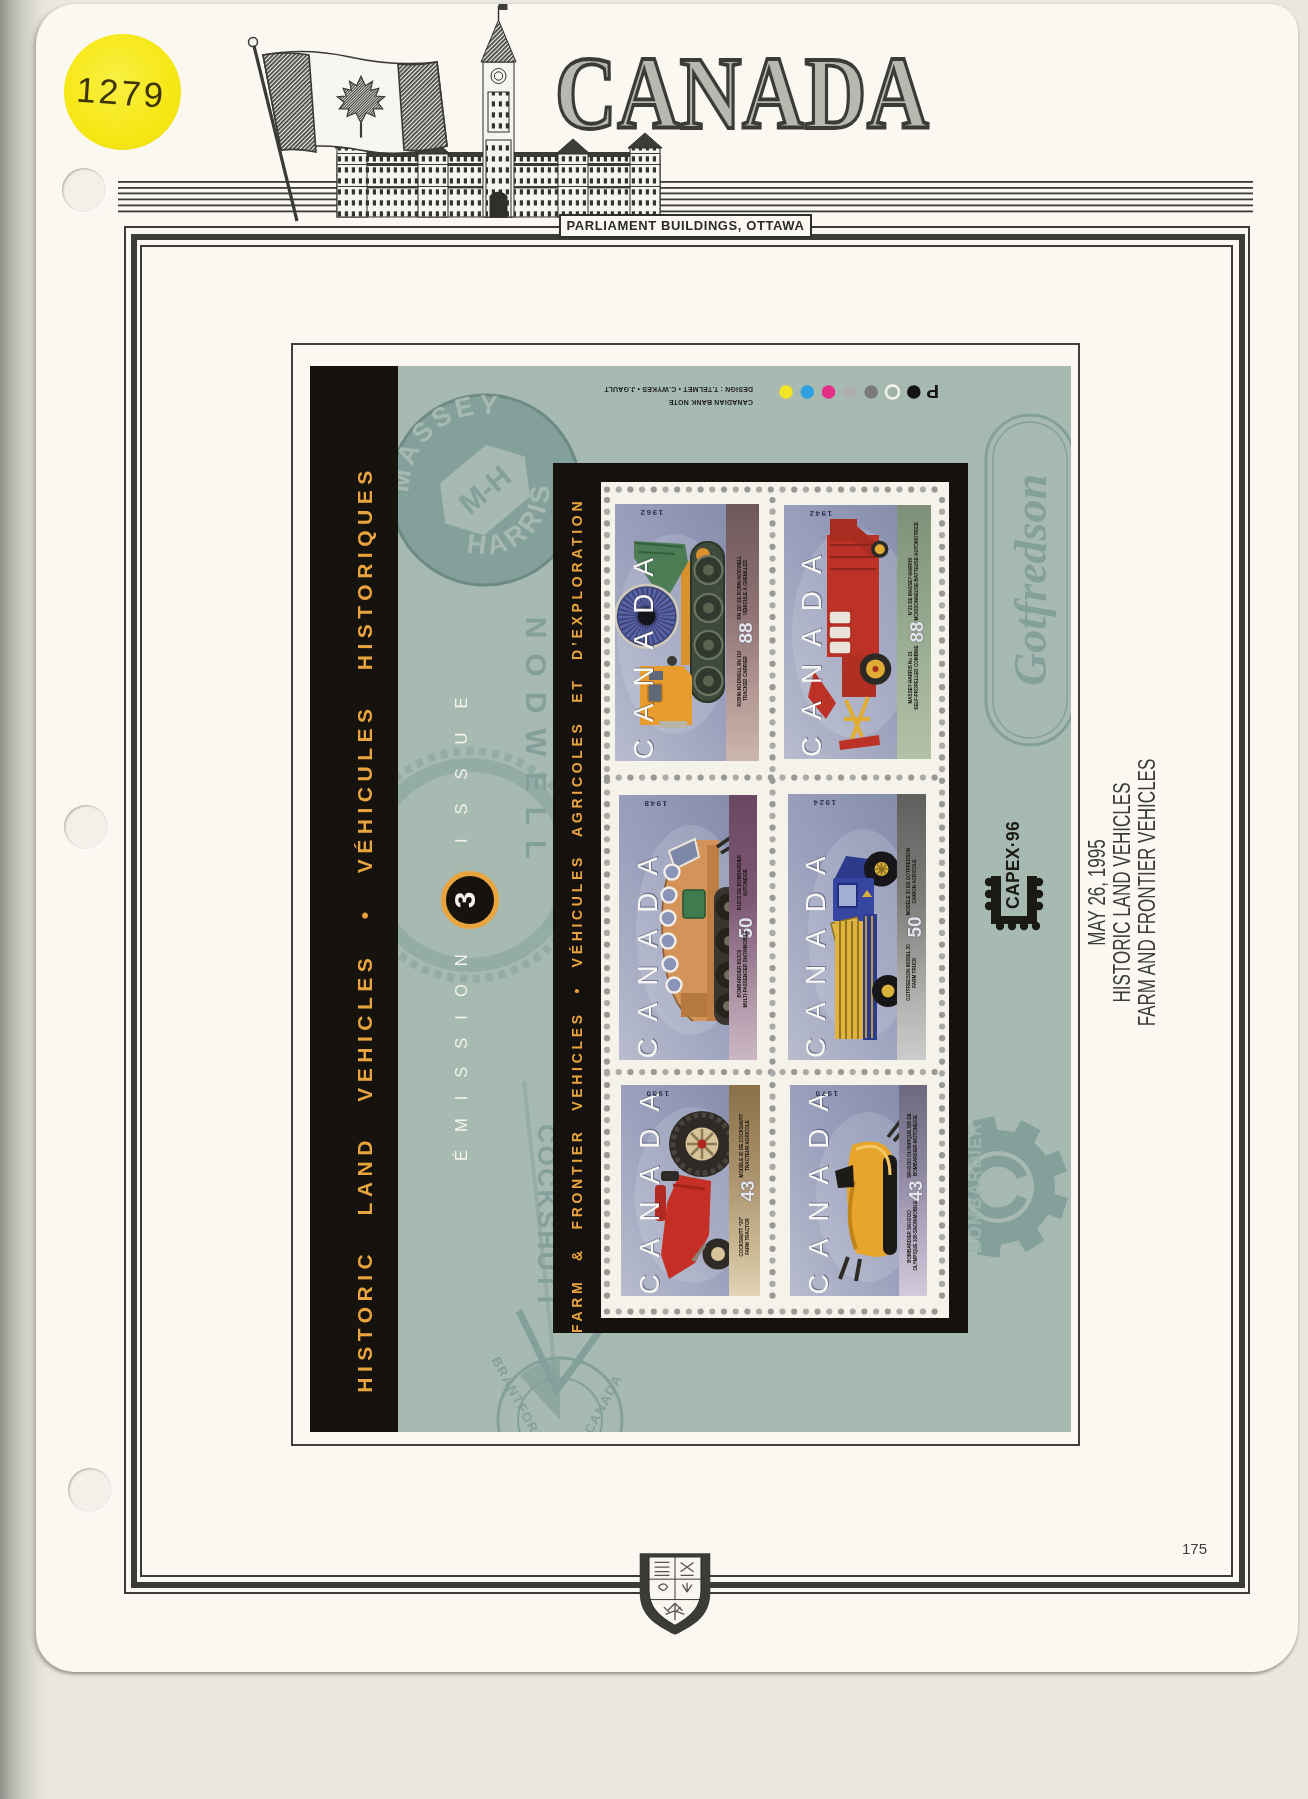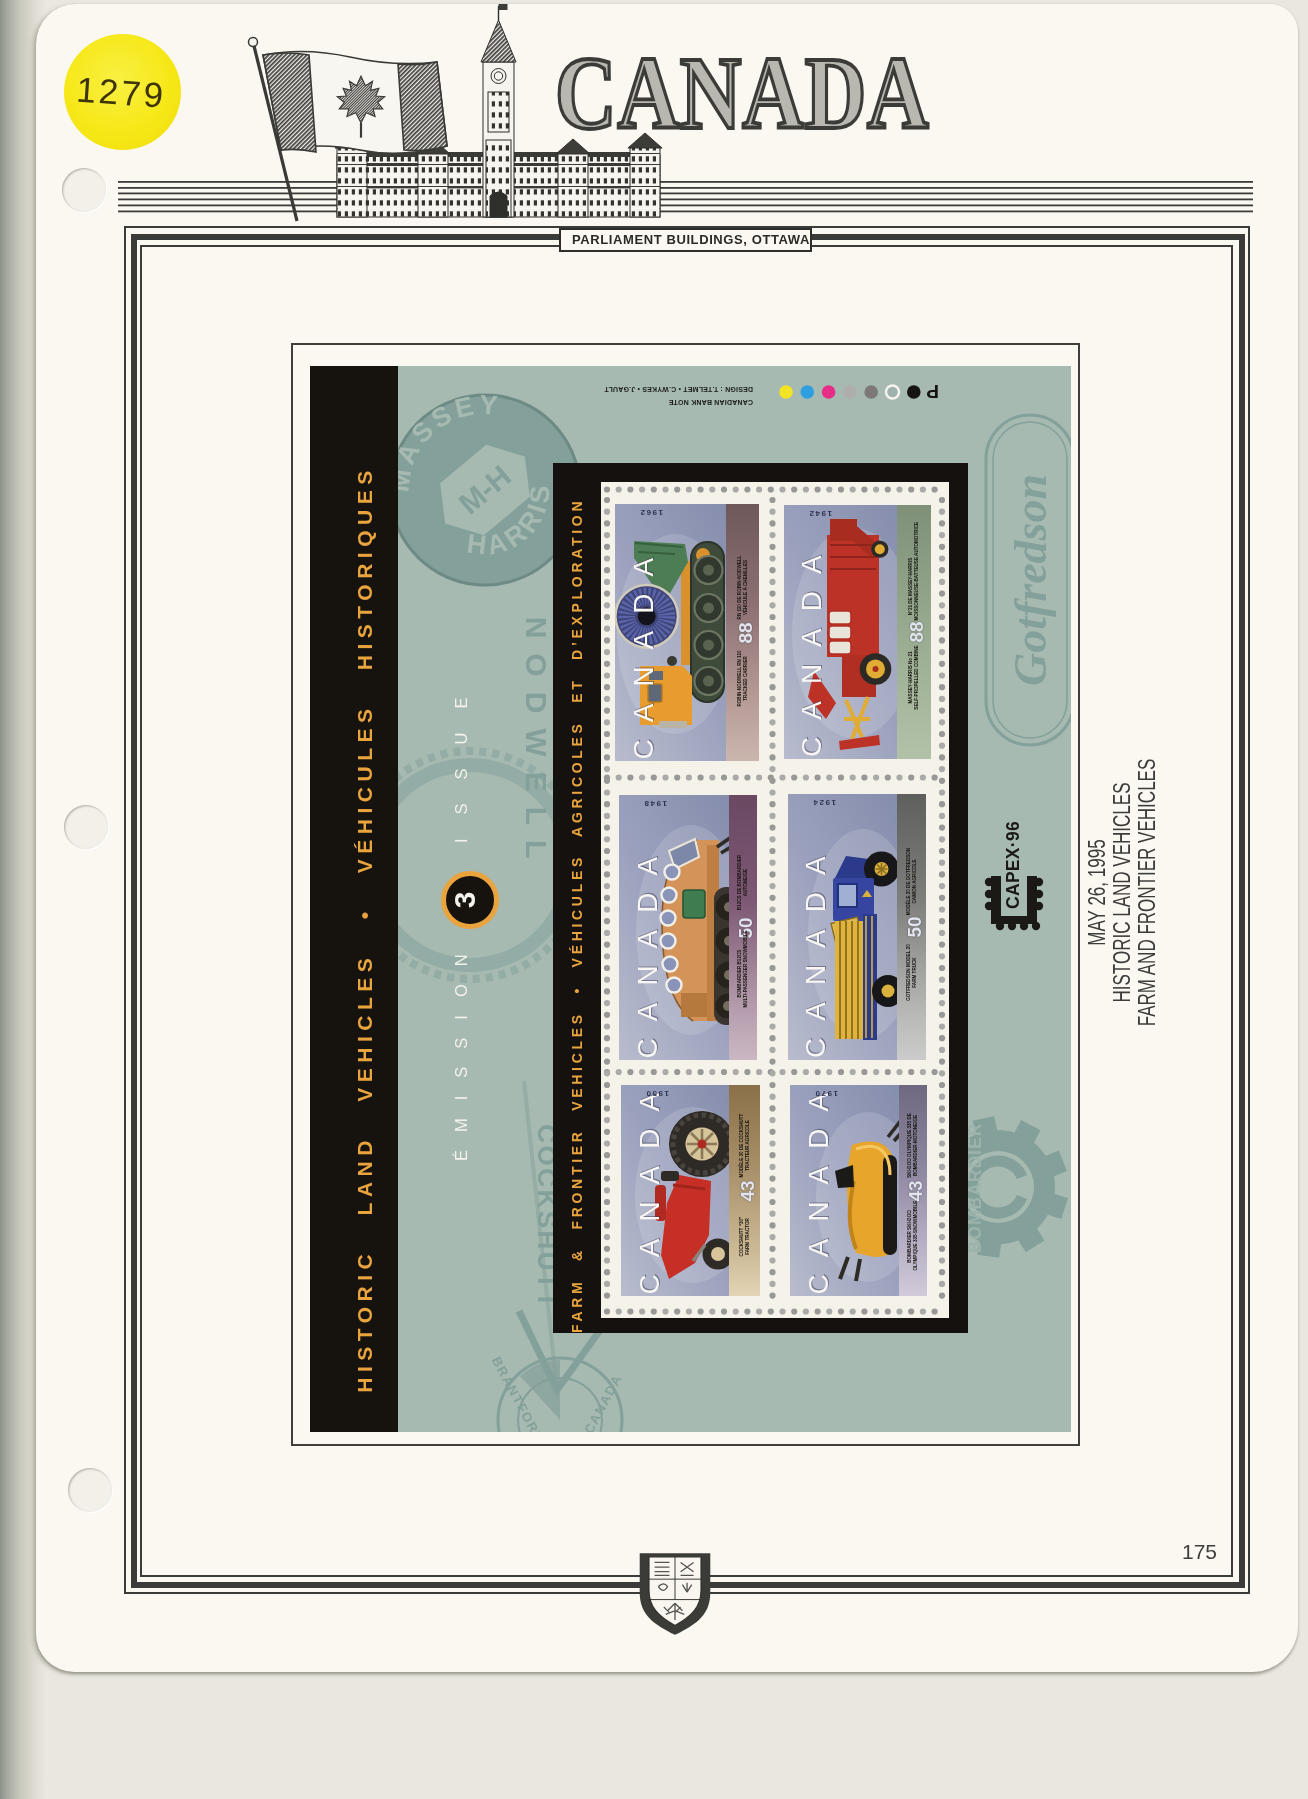--- a/index.html
+++ b/index.html
@@ -81,25 +81,25 @@
 <div class="abs" style="left:555px;top:60px;width:390px;height:78px;">
     <div style="font-family:'Liberation Serif',serif;font-size:104px;font-weight:bold;color:#b9b8b0;-webkit-text-stroke:3.8px #3b3b37;letter-spacing:1px;transform:scaleX(.82);transform-origin:left top;line-height:66px;white-space:nowrap;">CANADA</div>
   </div>
 
 <div class="abs" style="left:124px;top:226px;width:1126px;height:1368px;border:2.6px solid #3b3b39;box-sizing:border-box;"></div>
 
 <div class="abs" style="left:131px;top:233.5px;width:1114px;height:1354px;border:6.6px solid #3b3b39;box-sizing:border-box;"></div>
 
 <div class="abs" style="left:140px;top:244.5px;width:1093px;height:1332px;border:2.6px solid #3b3b39;box-sizing:border-box;"></div>
 
-<div class="abs" style="left:559px;top:228px;width:253px;height:24px;background:#faf8f1;border:2.4px solid #2e2e2a;box-sizing:border-box;text-align:right;font-size:13px;font-weight:bold;color:#2a2a26;letter-spacing:.6px;line-height:19px;white-space:nowrap;">PARLIAMENT BUILDINGS, OTTAWA</div>
+<div class="abs" style="left:559px;top:214px;width:253px;height:24px;background:#faf8f1;border:2.4px solid #2e2e2a;box-sizing:border-box;text-align:center;font-size:13px;font-weight:bold;color:#2a2a26;letter-spacing:.6px;line-height:19px;white-space:nowrap;">PARLIAMENT BUILDINGS, OTTAWA</div>
 
 <div class="abs" style="left:291px;top:343px;width:789px;height:1103px;border:2.2px solid #413f3c;box-sizing:border-box;"></div>
 
-<div class="abs" style="left:1182px;top:1540px;font-size:21px;color:#3e3e3c;">175</div>
+<div class="abs" style="left:1182px;top:1540px;font-size:15px;color:#3e3e3c;">175</div>
 
 <div class="abs" style="left:937px;top:855px;width:370px;height:75px;transform:rotate(-90deg) scaleX(.74);text-align:center;font-size:23px;line-height:25px;color:#3c3c3a;white-space:nowrap;">MAY 26, 1995<br>HISTORIC LAND VEHICLES<br>FARM AND FRONTIER VEHICLES</div>
 
 <div class="abs" style="left:310px;top:366px;width:761px;height:1066px;background:#a6bab1;overflow:hidden;">
 
 <svg class="abs" style="left:0;top:0;" width="761" height="1066" viewBox="0 0 761 1066">
 
 <g transform="translate(175,124) rotate(-40)">
 <circle r="95" fill="#84a09a"></circle>
 <circle r="95" fill="none" stroke="#6d8a85" stroke-width="3"></circle>

